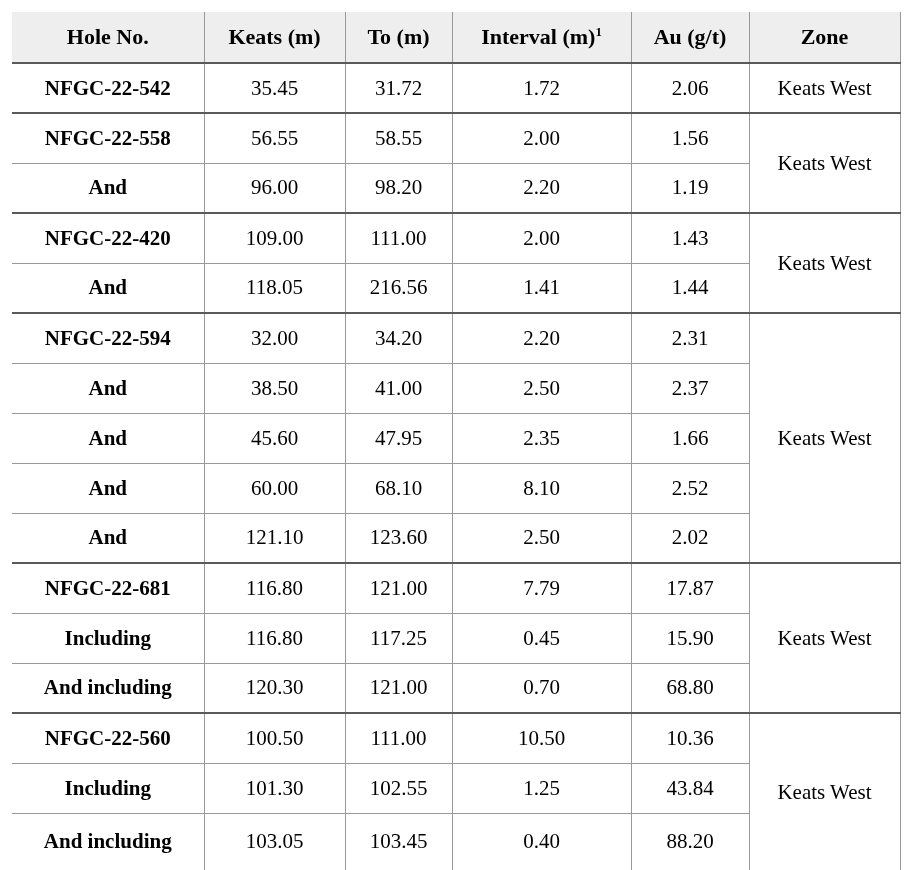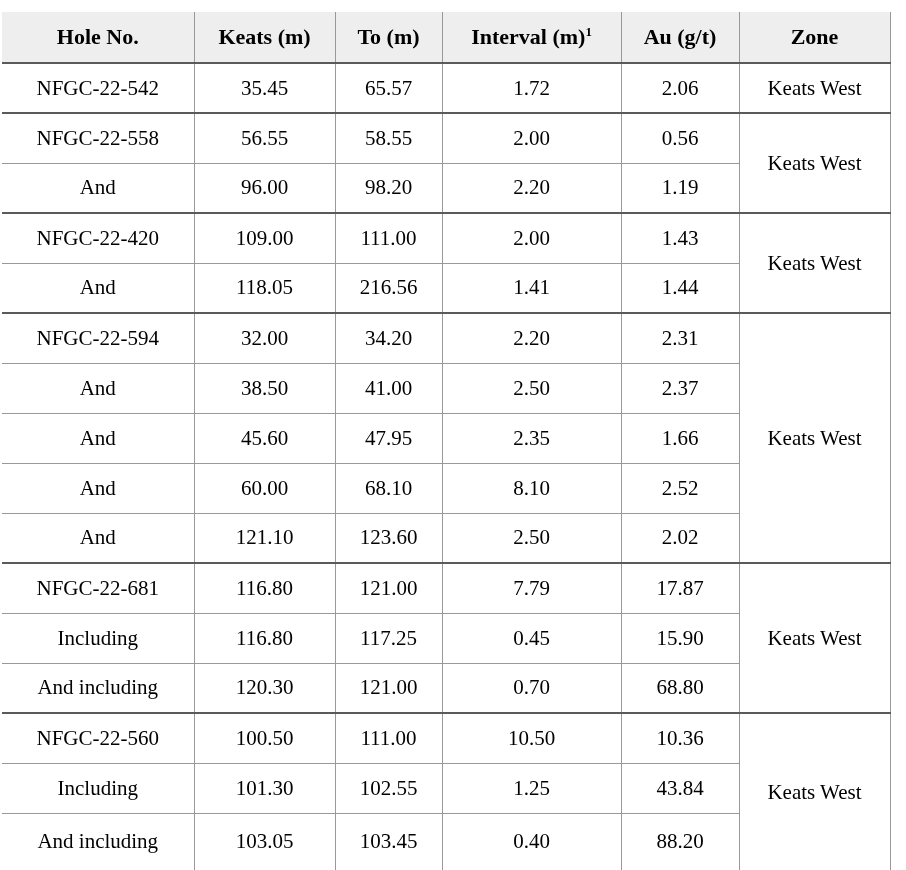--- a/index.html
+++ b/index.html
@@ -12,21 +12,21 @@
   * { margin: 0; padding: 0; box-sizing: border-box; }
   html, body {
     background: var(--page-bg);
     font-family: "Liberation Serif", serif;
     color: var(--text-color);
   }
   .page {
     width: 906px;
     height: 870px;
     overflow: hidden;
-    padding: 12px 8px 0 2px;
+    padding: 12px 8px 0 12px;
     background: var(--page-bg);
   }
   table.assay-table {
     border-collapse: collapse;
     table-layout: fixed;
     width: 888px;
   }
   .assay-table th, .assay-table td {
     border: 1px solid var(--grid-line);
     text-align: center;
@@ -43,21 +43,21 @@
     border-top: none;
     border-bottom: 2px solid var(--strong-line);
     font-size: 22px;
   }
   .assay-table thead sup {
     font-size: 13px;
     line-height: 0;
   }
   
   .assay-table tbody th, .assay-table tbody td { height: 50px; }
-  .assay-table tbody th { font-weight: normal; }   
+  .assay-table tbody th { font-weight: bold; }   
   .assay-table tbody td { font-weight: normal; }
   
   .assay-table tr.group-start th,
   .assay-table tr.group-start td {
     border-top: 2px solid var(--strong-line);
   }
   
   .assay-table tr > *:first-child { border-left: none; }
   
   .assay-table tbody tr:last-child th,
@@ -87,31 +87,31 @@
         <th>To (m)</th>
         <th><span>Interval (m)</span><sup>1</sup></th>
         <th>Au (g/t)</th>
         <th>Zone</th>
       </tr>
     </thead>
     <tbody id="table-body">
         <tr class="group-start">
           <th>NFGC-22-542</th>
           <td>35.45</td>
-          <td>65.57</td>
+          <td>31.72</td>
           <td>1.72</td>
           <td>2.06</td>
           <td class="zone-cell" rowspan="1">Keats West</td>
         </tr>
         <tr class="group-start">
           <th>NFGC-22-558</th>
           <td>56.55</td>
           <td>58.55</td>
           <td>2.00</td>
-          <td>0.56</td>
+          <td>1.56</td>
           <td class="zone-cell" rowspan="2">Keats West</td>
         </tr>
         <tr>
           <th>And</th>
           <td>96.00</td>
           <td>98.20</td>
           <td>2.20</td>
           <td>1.19</td>
         </tr>
         <tr class="group-start">

